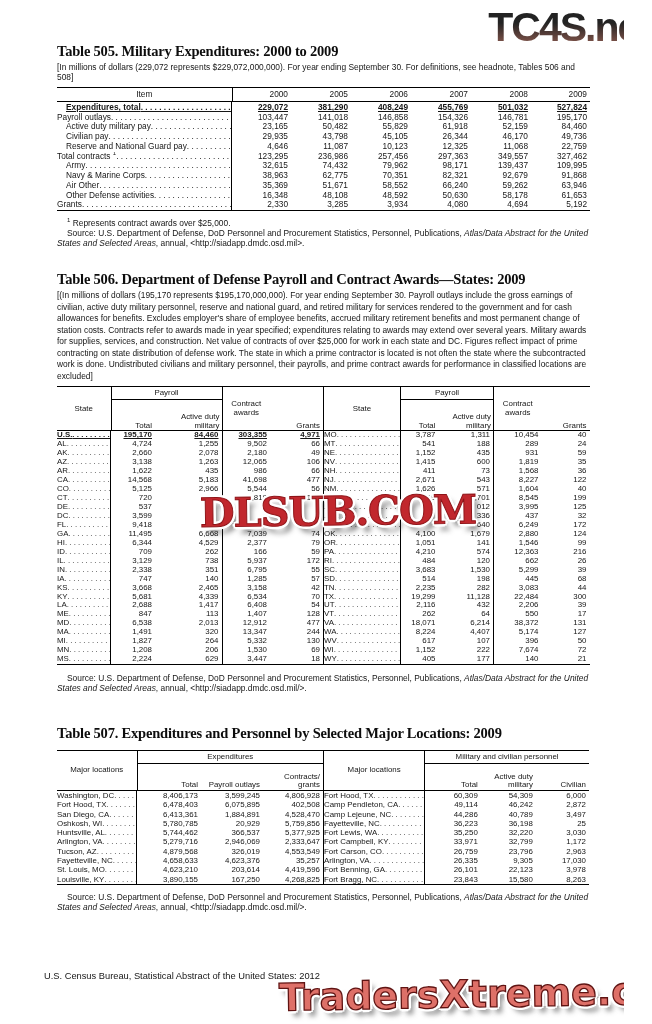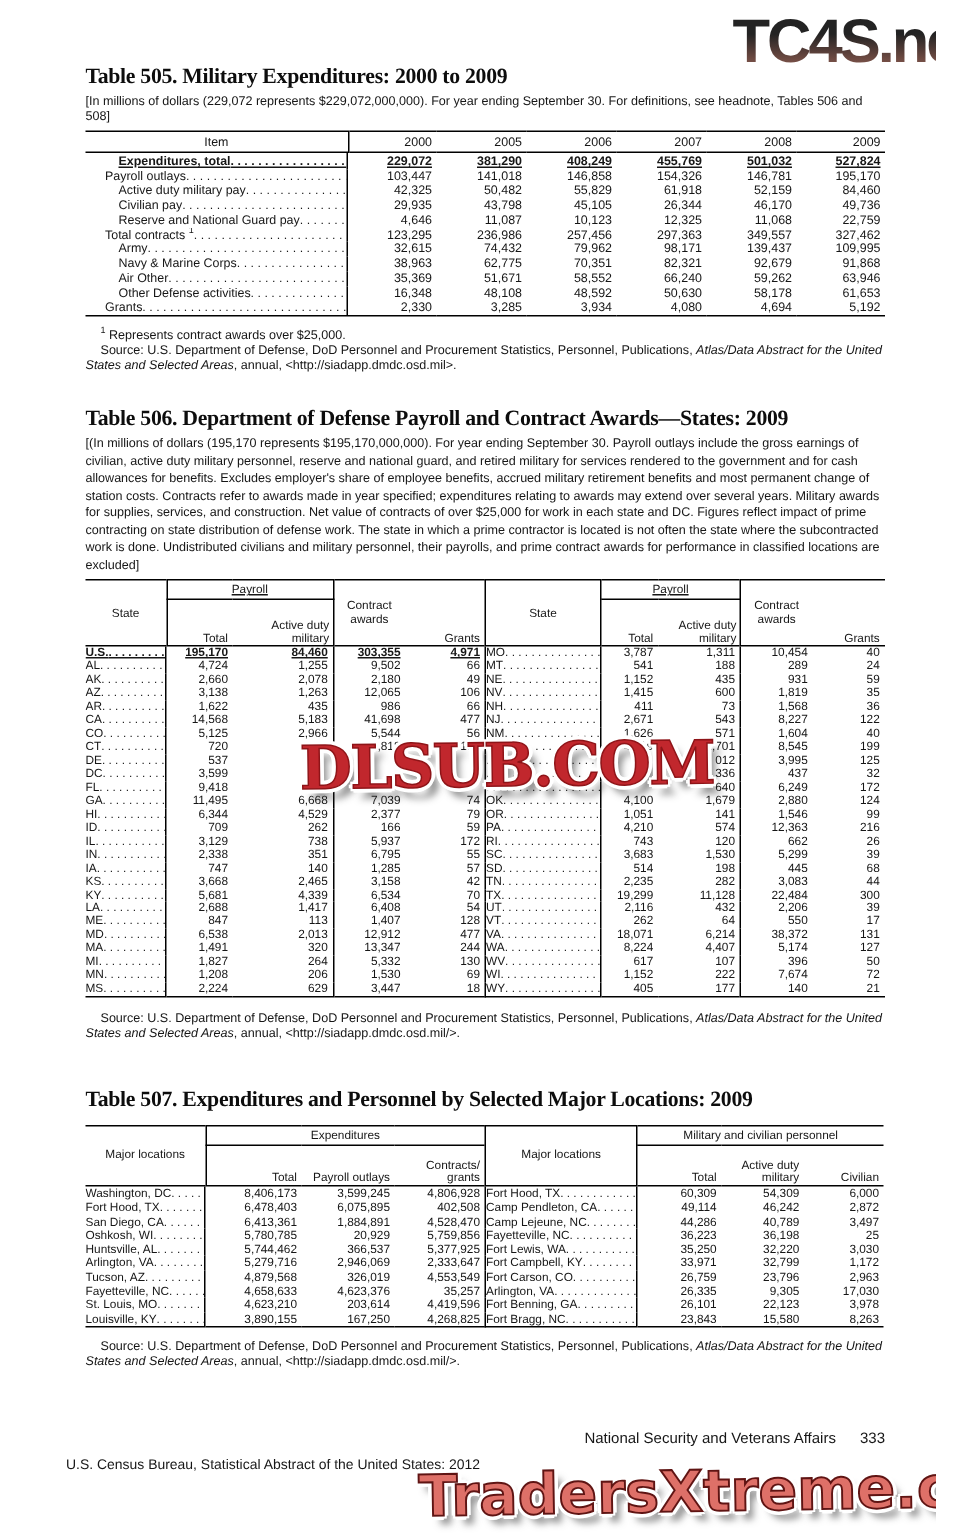--- a/index.html
+++ b/index.html
@@ -25,37 +25,37 @@
   .dots::before{content:" . . . . . . . . . . . . . . . . . . . . . . . . . . . . . . . . . . . . . . . .";}
   .num{text-align:right;padding-right:3px;}
   tr.b{font-weight:bold;text-decoration:underline;}
   .ind{padding-left:9px;}
 
   
   .t505{width:533px;margin-top:4px;border-top:1.6px solid #000;border-bottom:1.6px solid #000;
         font-size:8.3px;}
   .t505 thead{border-bottom:1.2px solid #000;}
   .t505 thead th{font-weight:normal;height:13px;vertical-align:middle;}
-  .t505 td:first-child,.t505 th:first-child{border-right:1px solid #000;margin-left:13px;}
+  .t505 td:first-child,.t505 th:first-child{border-right:1px solid #000;}
   .t505 th.yr{text-align:right;padding-right:3px;}
   .t505 tbody td{height:9.75px;line-height:9.75px;}
   .t505 tbody tr:first-child td{padding-top:1px;}
 
   
   .halves{display:flex;margin-top:4px;}
   .half{border-top:1.6px solid #000;border-bottom:1.6px solid #000;}
   .half2{border-left:1px solid #000;}
   .half thead{border-bottom:1.2px solid #000;}
   .half th{font-weight:normal;font-size:7.9px;line-height:8.6px;white-space:normal;}
   .half tbody td{font-size:7.9px;}
 
   .t506{width:266px;}
   .t506 tbody td{height:8.95px;line-height:8.95px;}
   .t506 td:first-child,.t506 th.stc{border-right:1px solid #000;}
-  .t506 th.pay{text-align:center;border-bottom:1px solid #000;border-right:1px solid #000;height:12px;vertical-align:middle;text-decoration:underline;}
+  .t506 th.pay{text-align:center;border-bottom:1px solid #000;border-right:1px solid #000;height:12px;vertical-align:middle;}
   .t506 th.stc{vertical-align:middle;text-align:center;}
   .t506 th.tot{text-align:right;vertical-align:bottom;padding-right:3px;height:30px;}
   .t506 th.adm{text-align:right;vertical-align:bottom;border-right:1px solid #000;padding-right:2px;}
   .t506 tbody td:nth-child(3){border-right:1px solid #000;}
   .t506 th.ca{text-align:center;vertical-align:middle;}
   .t506 th.gr{text-align:right;vertical-align:bottom;padding-right:3px;}
 
   .t507{width:266px;}
   .t507 tbody td{height:9.3px;line-height:9.3px;}
   .t507 td:first-child,.t507 th.loc{border-right:1px solid #000;}
@@ -145,21 +145,21 @@
             <td class="num">146,858</td>
             <td class="num">154,326</td>
             <td class="num">146,781</td>
             <td class="num">195,170</td>
           </tr>
           <tr>
             <td class="lbl ind">
               <span class="lt">Active duty military pay</span>
               <span class="dots"></span>
             </td>
-            <td class="num">42,325</td>
+            <td class="num">23,165</td>
             <td class="num">50,482</td>
             <td class="num">55,829</td>
             <td class="num">61,918</td>
             <td class="num">52,159</td>
             <td class="num">84,460</td>
           </tr>
           <tr>
             <td class="lbl ind">
               <span class="lt">Civilian pay</span>
               <span class="dots"></span>
@@ -707,21 +707,21 @@
               <td class="num">4,210</td>
               <td class="num">574</td>
               <td class="num">12,363</td>
               <td class="num">216</td>
             </tr>
             <tr>
               <td class="lbl">
                 <span class="lt">RI</span>
                 <span class="dots"></span>
               </td>
-              <td class="num">743</td>
+              <td class="num">484</td>
               <td class="num">120</td>
               <td class="num">662</td>
               <td class="num">26</td>
             </tr>
             <tr>
               <td class="lbl">
                 <span class="lt">SC</span>
                 <span class="dots"></span>
               </td>
               <td class="num">3,683</td>
@@ -1057,18 +1057,15 @@
               <td class="num">23,843</td>
               <td class="num">15,580</td>
               <td class="num">8,263</td>
             </tr>
           </tbody>
       </table>
     </div>
     <p class="src" style="margin-top:7px"><span>Source: U.S. Department of Defense, DoD Personnel and Procurement Statistics, Personnel, Publications, </span><span class="it">Atlas/Data Abstract for the United States and Selected Areas</span><span>, annual, &lt;http://siadapp.dmdc.osd.mil/&gt;.</span></p>
   </section>
 
-  <div class="foot-r">
-    <span>National Security and Veterans Affairs</span><span class="pgno">333</span>
-  </div>
   <div class="foot-l">U.S. Census Bureau, Statistical Abstract of the United States: 2012</div>
 
 </div>
 
 </body></html>

